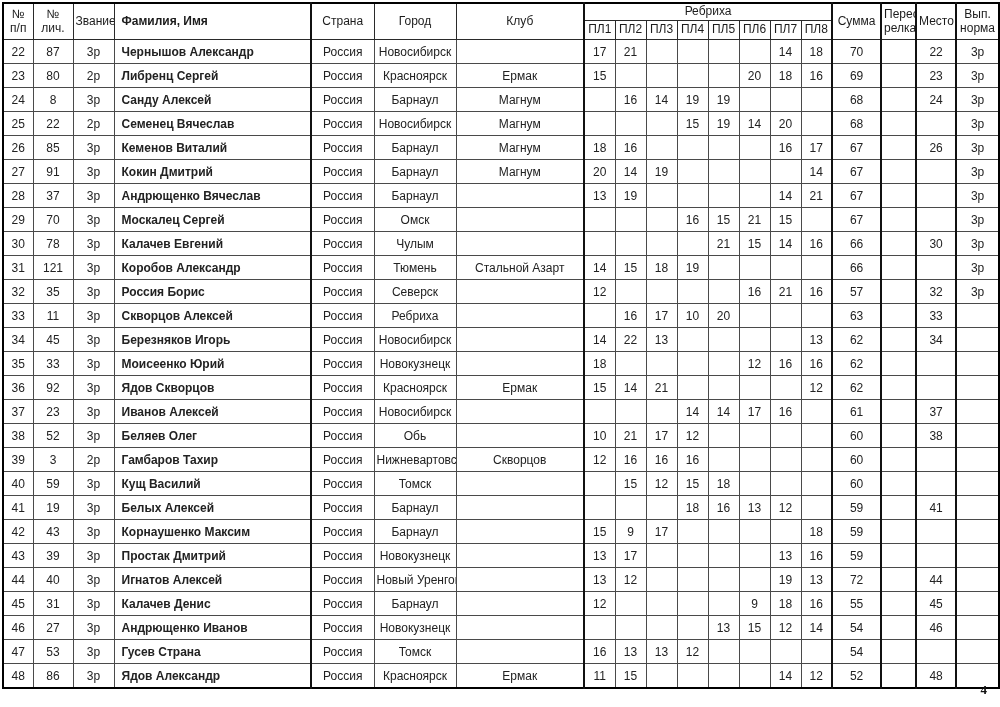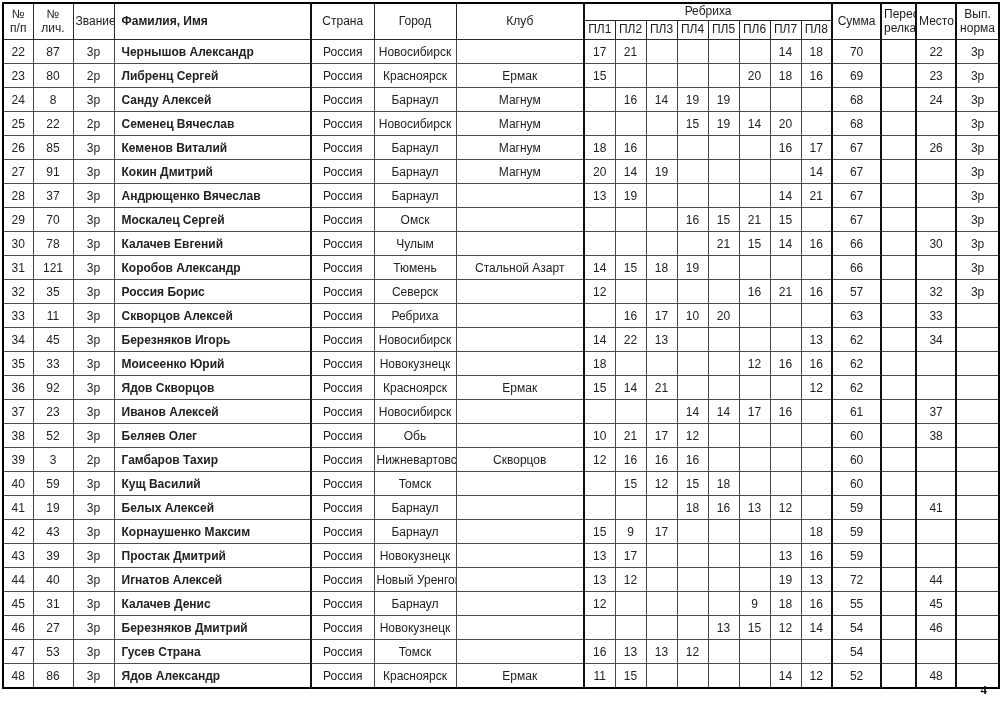--- a/index.html
+++ b/index.html
@@ -611,21 +611,21 @@
     <td>16</td>
     <td class="sep">55</td>
     <td class="sep"></td>
     <td class="sep">45</td>
     <td class="sep"></td>
   </tr>
         <tr>
     <td>46</td>
     <td>27</td>
     <td>3р</td>
-    <td class="name-cell">Березняков Дмитрий</td>
+    <td class="name-cell">Андрющенко Иванов</td>
     <td class="sep">Россия</td>
     <td>Новокузнецк</td>
     <td></td>
     <td class="sep"></td>
     <td></td>
     <td></td>
     <td></td>
     <td>13</td>
     <td>15</td>
     <td>12</td>

